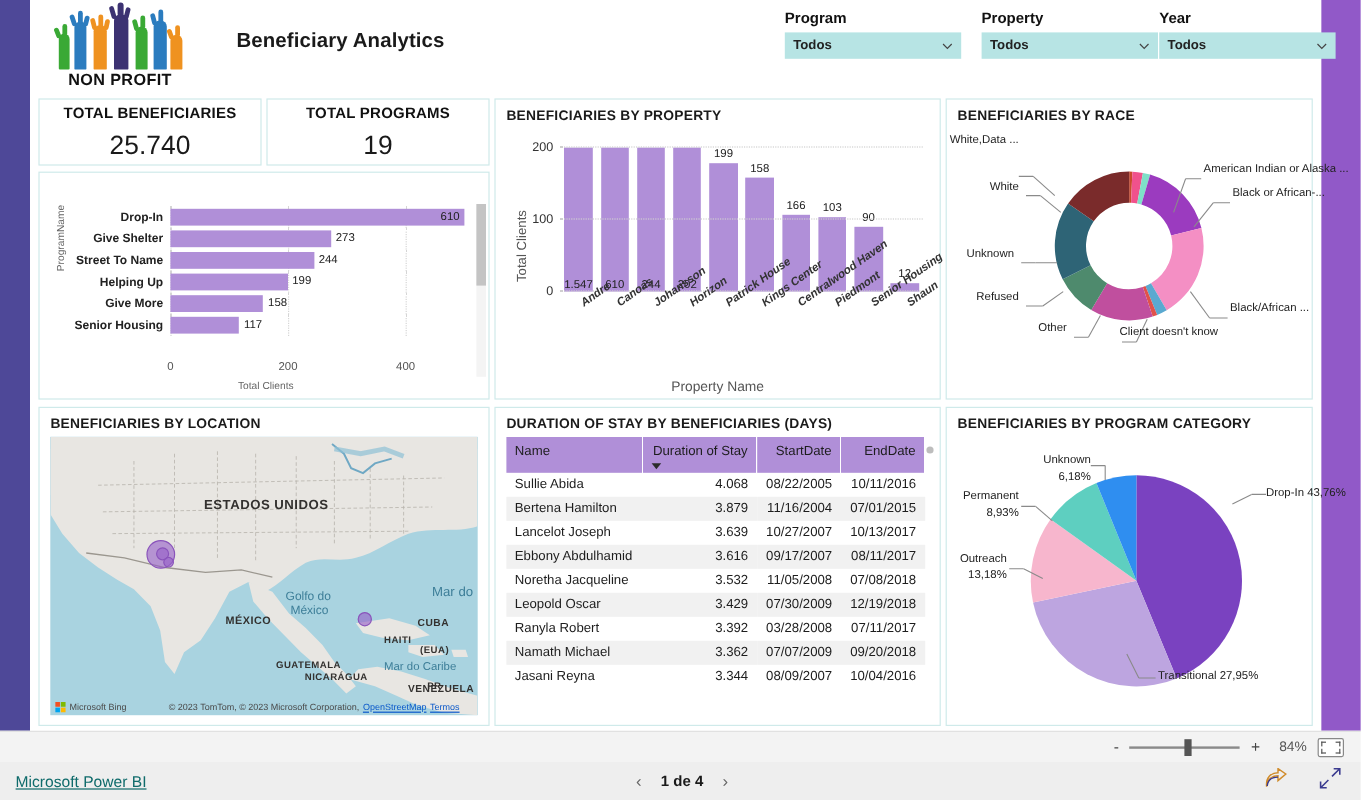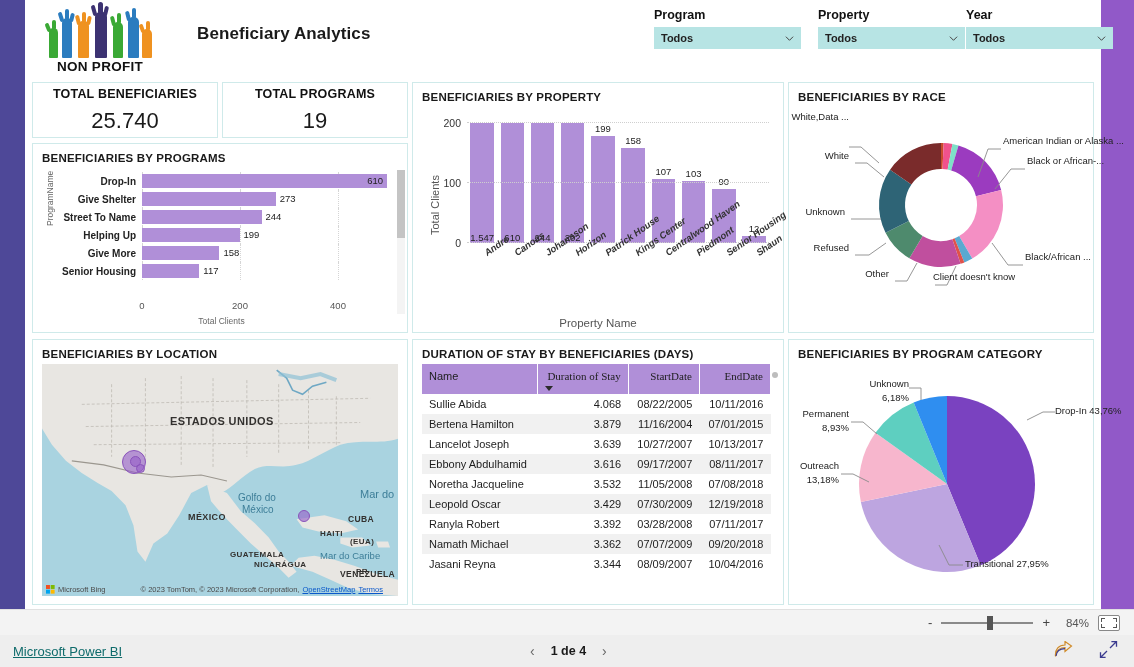--- a/index.html
+++ b/index.html
@@ -139,21 +139,21 @@
   }
 
   
   .tbl { position: absolute; left: 9px; top: 24px; right: 12px; bottom: 2px; }
   table { border-collapse: collapse; width: 100%; }
   thead th {
     background: #b08fd8; color: #1d1d1d; font-size: 11px; font-weight: normal;
     text-align: left; padding: 6px 7px 12px 7px; position: relative;
     border-right: 1px solid #ffffff; cursor: pointer;
   }
-  thead th.num { text-align: right; font-family: Liberation Serif, serif; }
+  thead th.num { text-align: right; }
   .sort-caret {
     position: absolute; left: 7px; bottom: 3px; width: 0; height: 0;
     border-left: 4px solid transparent; border-right: 4px solid transparent;
     border-top: 5px solid #2b2b2b;
   }
   tbody td {
     font-size: 11px; color: #1d1d1d; padding: 4px 7px; white-space: nowrap;
   }
   tbody td.num { text-align: right; }
   tbody tr:nth-child(even) { background: #f1f1f1; }
@@ -269,21 +269,20 @@
     <div class="tile kpi" style="left:7px; top:82px; width:186px; height:56px;">
       <div class="kpi-label">TOTAL BENEFICIARIES</div>
       <div class="kpi-value">25.740</div>
     </div>
     <div class="tile kpi" style="left:197px; top:82px; width:186px; height:56px;">
       <div class="kpi-label">TOTAL PROGRAMS</div>
       <div class="kpi-value">19</div>
     </div>
 
     <div class="tile" style="left:7px; top:143px; width:376px; height:190px;">
-      <div class="tile-title">BENEFICIARIES BY PROGRAMS</div>
       <div class="hbar-wrap">
         <div class="hbar-ylabel">ProgramName</div>
         <div class="hbar-rows" id="hbarRows">
             <div class="hbar-row">
               <div class="hbar-cat">Drop-In</div>
               <div class="hbar-track">
                 <div class="hbar-grid" style="left: 0%;"></div>
                 <div class="hbar-grid" style="left: 40%;"></div>
                 <div class="hbar-grid" style="left: 80%;"></div>
                 <div class="hbar-fill" style="width: 100%; background: rgb(176, 143, 216);"></div>
@@ -377,21 +376,21 @@
               </div>
               <div class="col-item">
                 <div class="col-val">199</div>
                 <div class="col-bar" style="background: rgb(176, 143, 216); height: 99.5%;"></div>
               </div>
               <div class="col-item">
                 <div class="col-val">158</div>
                 <div class="col-bar" style="background: rgb(176, 143, 216); height: 79%;"></div>
               </div>
               <div class="col-item">
-                <div class="col-val">107</div>
+                <div class="col-val">166</div>
                 <div class="col-bar" style="background: rgb(176, 143, 216); height: 53.5%;"></div>
               </div>
               <div class="col-item">
                 <div class="col-val">103</div>
                 <div class="col-bar" style="background: rgb(176, 143, 216); height: 51.5%;"></div>
               </div>
               <div class="col-item">
                 <div class="col-val">90</div>
                 <div class="col-bar" style="background: rgb(176, 143, 216); height: 45%;"></div>
               </div>

